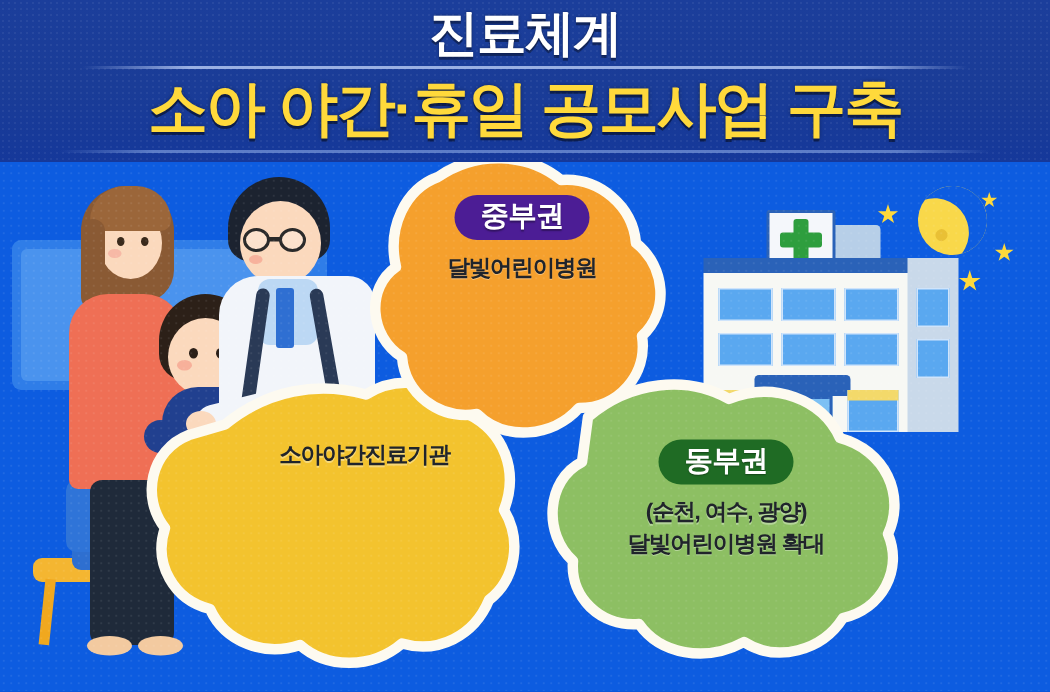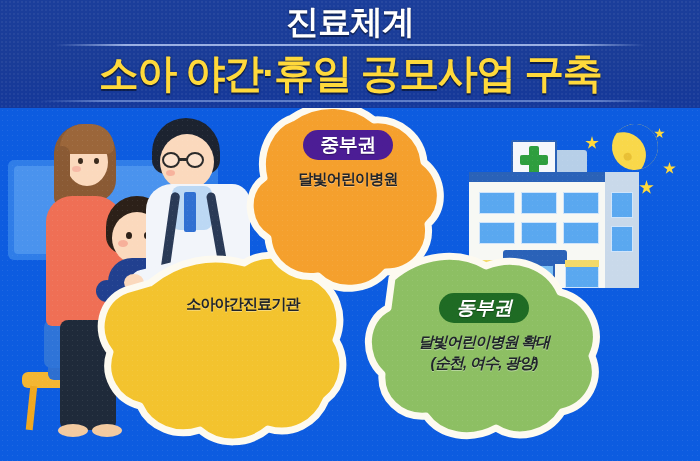--- a/index.html
+++ b/index.html
@@ -222,20 +222,20 @@
 
     <div class="blob-text" style="left:248px;top:22px;width:200px;">
       <span class="badge center">중부권</span>
       <div>달빛어린이병원</div>
     </div>
 
     <div class="blob-text" style="left:148px;top:185px;width:190px;">
       <div>소아야간진료기관</div>
     </div>
 
-    <div class="blob-text" style="left:378px;top:185px;width:212px;font-style:italic;">
+    <div class="blob-text" style="left:378px;top:185px;width:212px;">
       <span class="badge east">동부권</span>
+      <div>(순천, 여수, 광양)</div>
       <div>달빛어린이병원 확대</div>
-      <div>(순천, 여수, 광양)</div>
     </div>
 
   </div>
 </div>
 
 </body></html>

